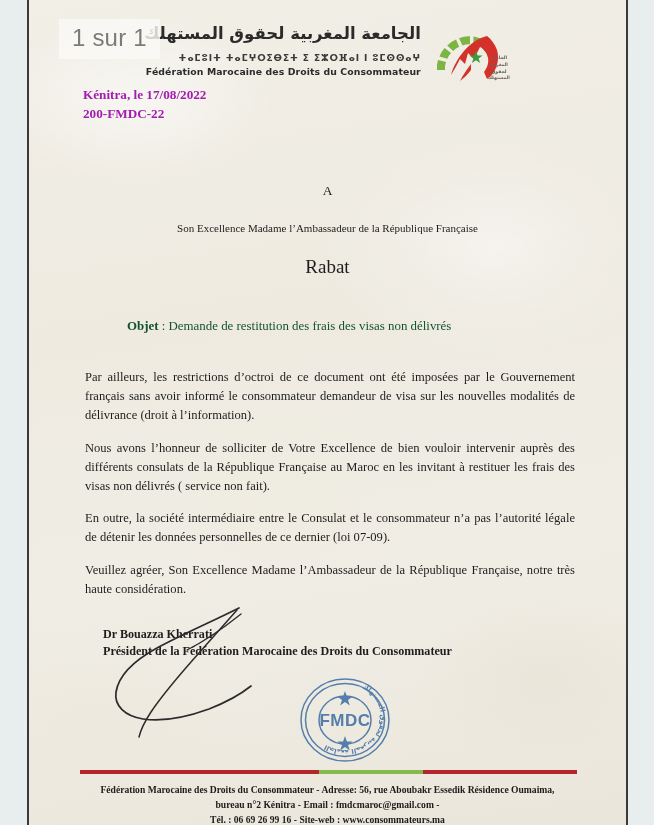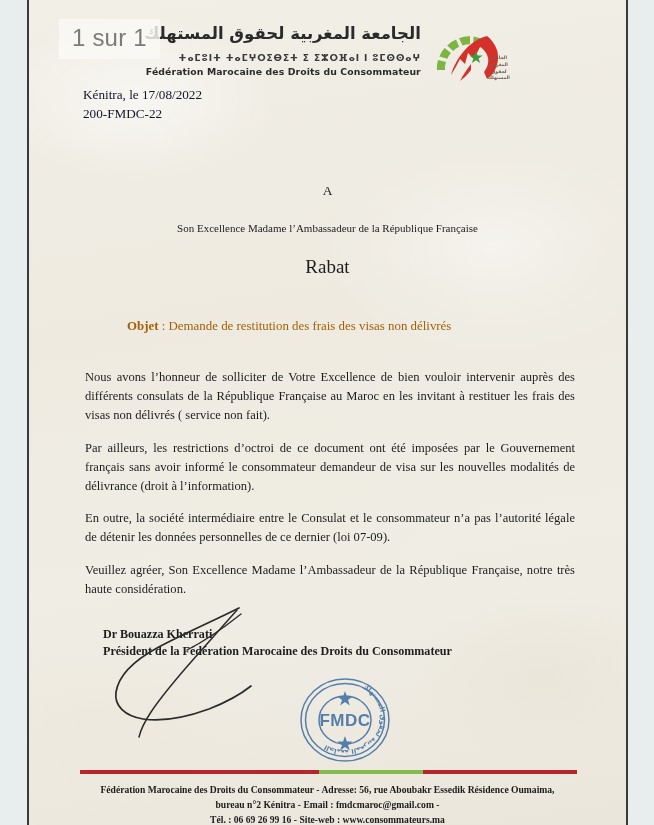--- a/index.html
+++ b/index.html
@@ -126,22 +126,22 @@
     direction: rtl;
     line-height: 1.45;
   }
 
   
   #dateline {
     position: absolute;
     left: 54px;
     top: 86px;
     font-size: 13.2px;
-    font-weight: 400;
-    color: #0f172a;
+    font-weight: 700;
+    color: #a21caf;
     line-height: 1.42;
   }
 
   
   #addressee {
     position: absolute;
     left: 0; right: 0;
     top: 183px;
     text-align: center;
     color: #1d1d1d;
@@ -149,21 +149,21 @@
   #addressee .a-line { font-size: 13.5px; margin-bottom: 23px; }
   #addressee .a-name { font-size: 11px; margin-bottom: 22px; }
   #addressee .a-city { font-size: 19px; margin-top: 8px; }
 
   
   #subject {
     position: absolute;
     left: 98px;
     top: 319px;
     font-size: 12.9px;
-    color: #a16207;
+    color: #14532d;
   }
   #subject b { font-weight: 700; }
 
   
   #body-copy {
     position: absolute;
     left: 56px;
     top: 368px;
     width: 490px;
     color: #1d1d1d;
@@ -287,22 +287,22 @@
       <div class="a-line">A</div>
       <div class="a-name">Son Excellence Madame l’Ambassadeur de la République Française</div>
       <div class="a-city">Rabat</div>
     </div>
 
     <div id="subject">
       <b>Objet</b><span> : </span><span>Demande de restitution des frais des visas non délivrés</span>
     </div>
 
     <div id="body-copy">
+      <p>Par ailleurs, les restrictions d’octroi de ce document ont été imposées par le Gouvernement français sans avoir informé le consommateur demandeur de visa sur les nouvelles modalités de délivrance (droit à l’information).</p>
       <p>Nous avons l’honneur de solliciter de Votre Excellence de bien vouloir intervenir auprès des différents consulats de la République Française au Maroc en les invitant à restituer les frais des visas non délivrés ( service non fait).</p>
-      <p>Par ailleurs, les restrictions d’octroi de ce document ont été imposées par le Gouvernement français sans avoir informé le consommateur demandeur de visa sur les nouvelles modalités de délivrance (droit à l’information).</p>
       <p>En outre, la société intermédiaire entre le Consulat et le consommateur n’a pas l’autorité légale de détenir les données personnelles de ce dernier (loi 07-09).</p>
       <p>Veuillez agréer, Son Excellence Madame l’Ambassadeur de la République Française, notre très haute considération.</p>
     </div>
 
     <div id="signature-block">
       <div>Dr Bouazza Kherrati</div>
       <div>Président de la Fédération Marocaine des Droits du Consommateur</div>
     </div>
 
     <svg id="signature-scrawl" viewBox="0 0 230 140">

